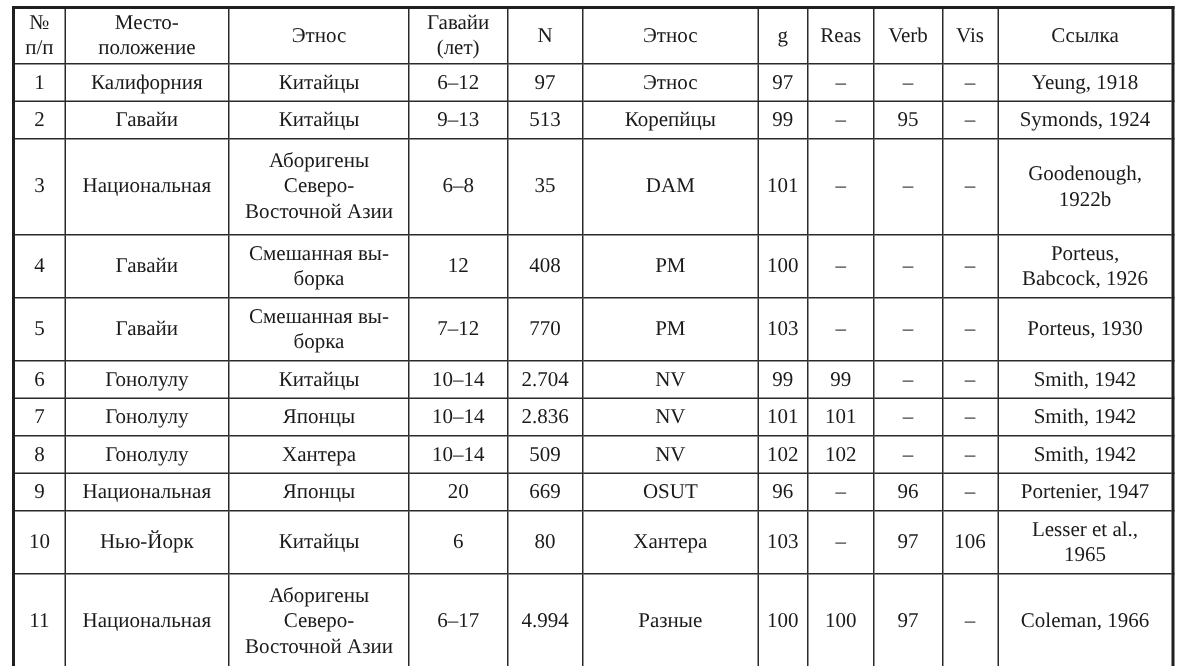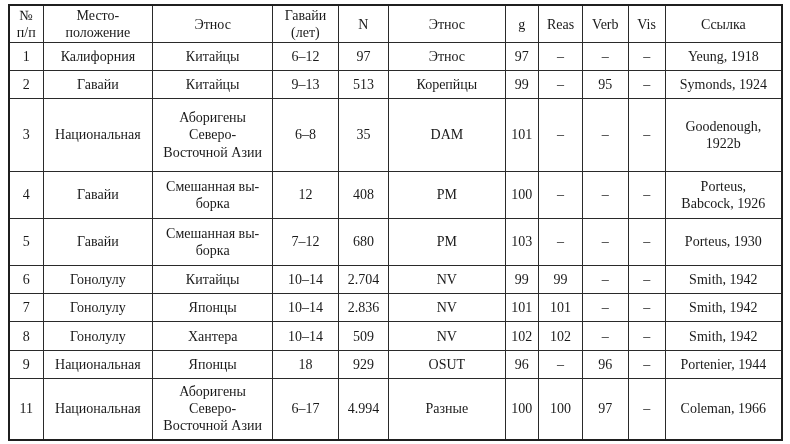--- a/index.html
+++ b/index.html
@@ -138,21 +138,21 @@
           <td>–</td>
           <td>Porteus,
 Babcock, 1926</td>
         </tr>
         <tr>
           <td>5</td>
           <td>Гавайи</td>
           <td>Смешанная вы-
 борка</td>
           <td>7–12</td>
-          <td>680</td>
+          <td>770</td>
           <td>PM</td>
           <td>103</td>
           <td>–</td>
           <td>–</td>
           <td>–</td>
           <td>Porteus, 1930</td>
         </tr>
         <tr>
           <td>6</td>
           <td>Гонолулу</td>
@@ -189,28 +189,42 @@
           <td>102</td>
           <td>102</td>
           <td>–</td>
           <td>–</td>
           <td>Smith, 1942</td>
         </tr>
         <tr>
           <td>9</td>
           <td>Национальная</td>
           <td>Японцы</td>
-          <td>18</td>
-          <td>929</td>
+          <td>20</td>
+          <td>669</td>
           <td>OSUT</td>
           <td>96</td>
           <td>–</td>
           <td>96</td>
           <td>–</td>
-          <td>Portenier, 1944</td>
+          <td>Portenier, 1947</td>
+        </tr>
+        <tr>
+          <td>10</td>
+          <td>Нью-Йорк</td>
+          <td>Китайцы</td>
+          <td>6</td>
+          <td>80</td>
+          <td>Хантера</td>
+          <td>103</td>
+          <td>–</td>
+          <td>97</td>
+          <td>106</td>
+          <td>Lesser et al.,
+1965</td>
         </tr>
         <tr>
           <td>11</td>
           <td>Национальная</td>
           <td>Аборигены
 Северо-
 Восточной Азии</td>
           <td>6–17</td>
           <td>4.994</td>
           <td>Разные</td>

